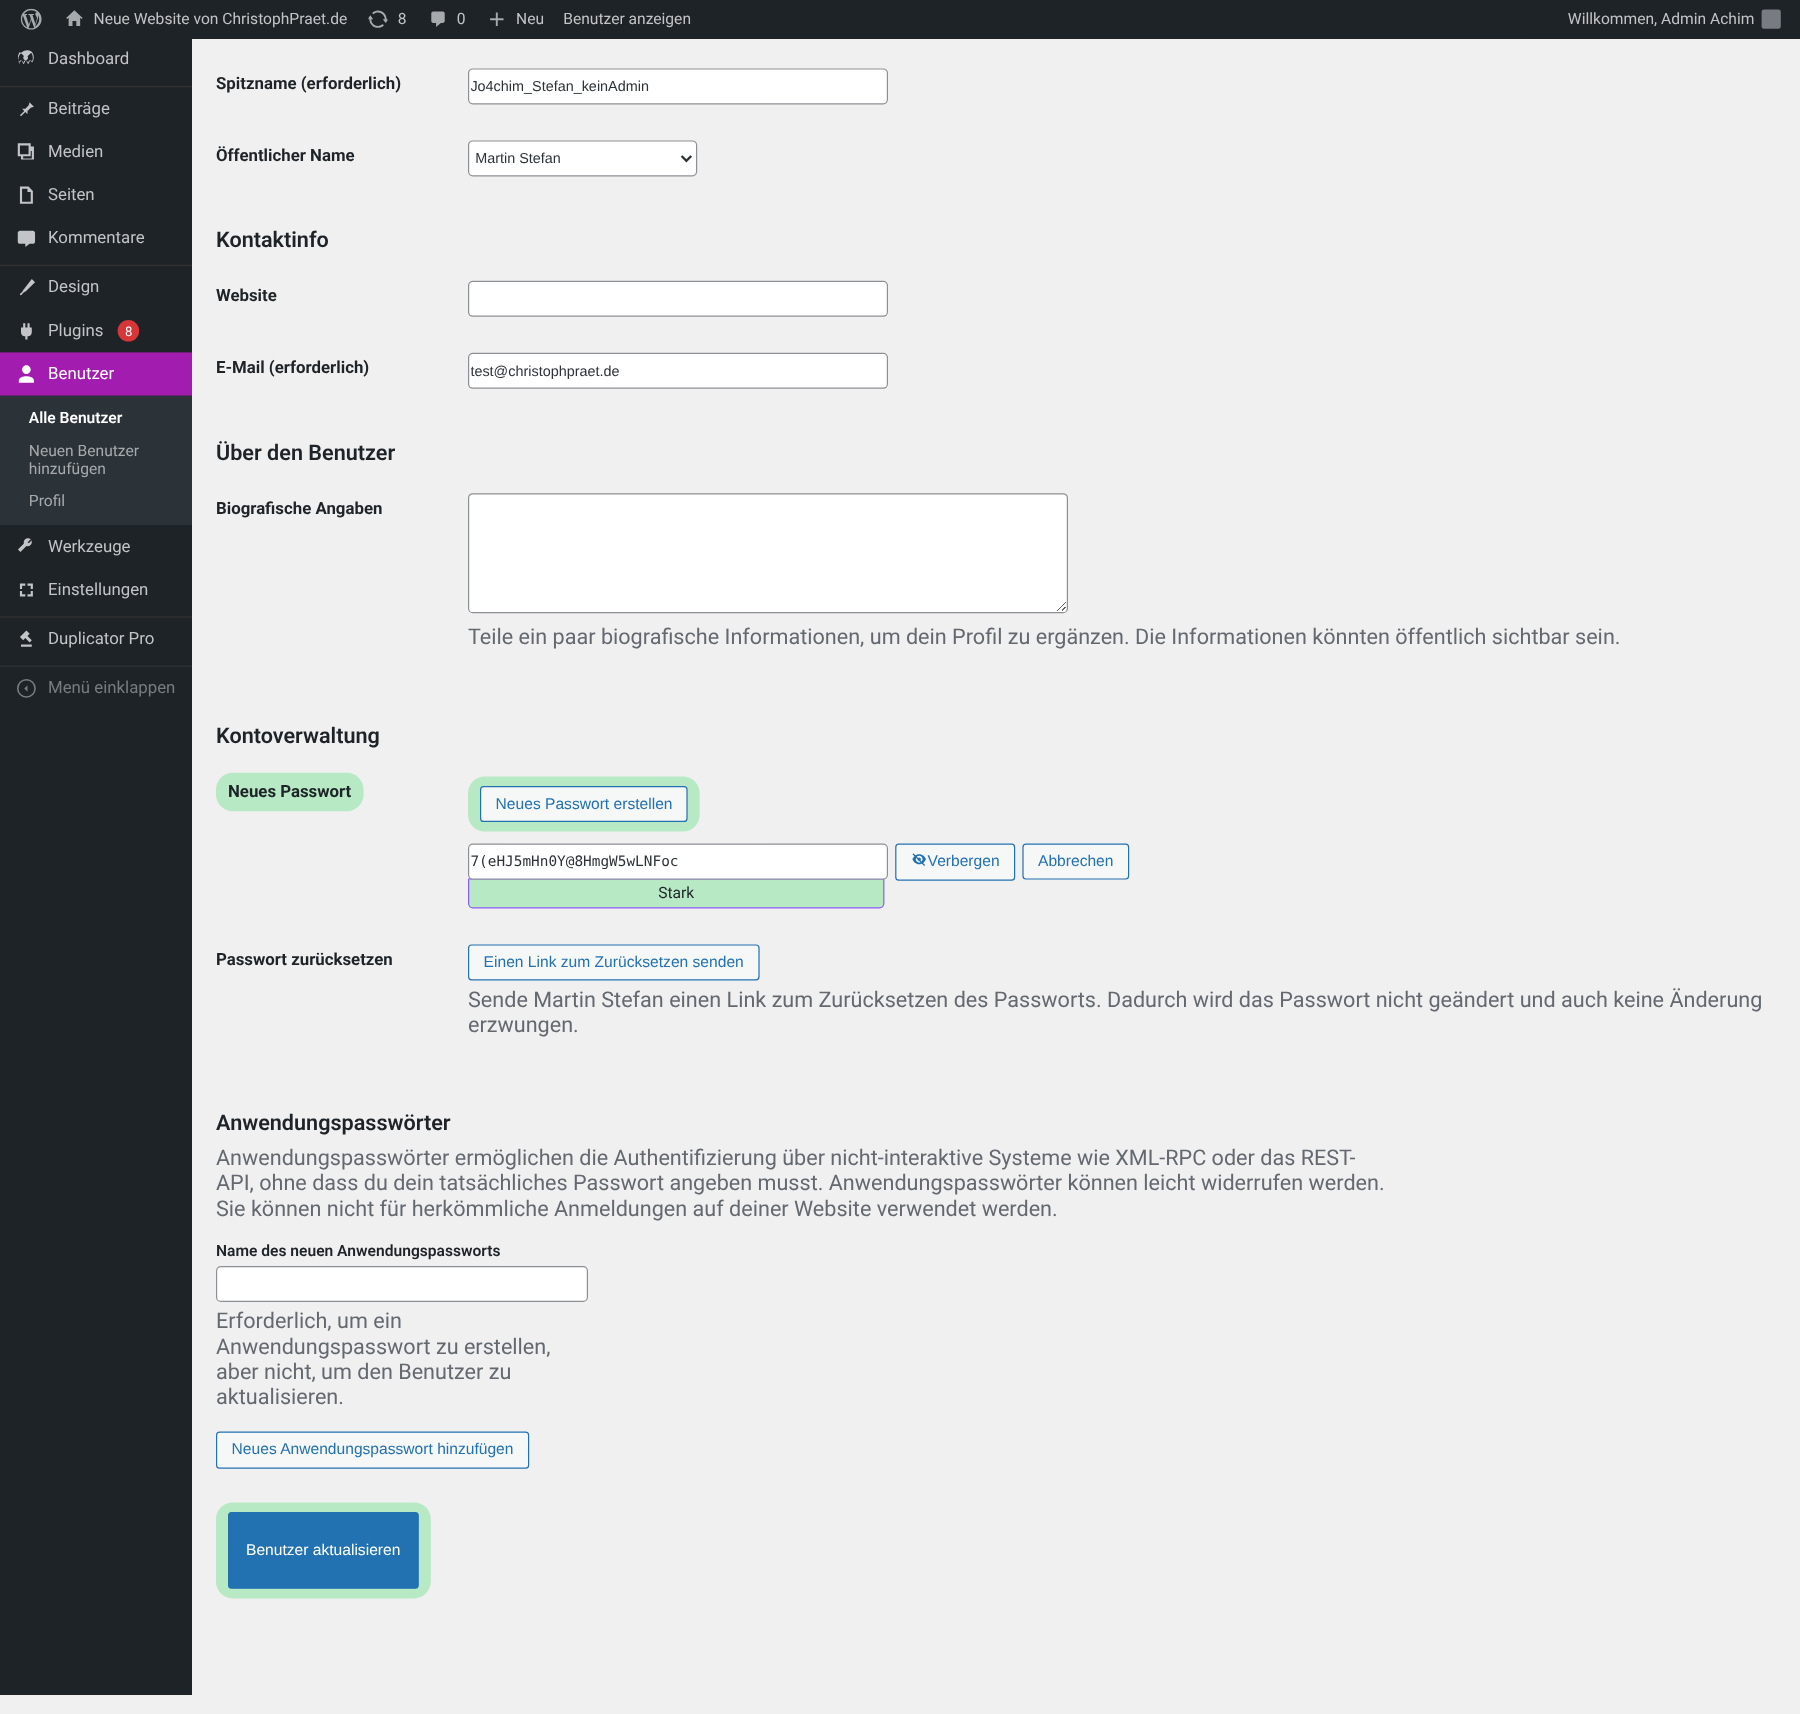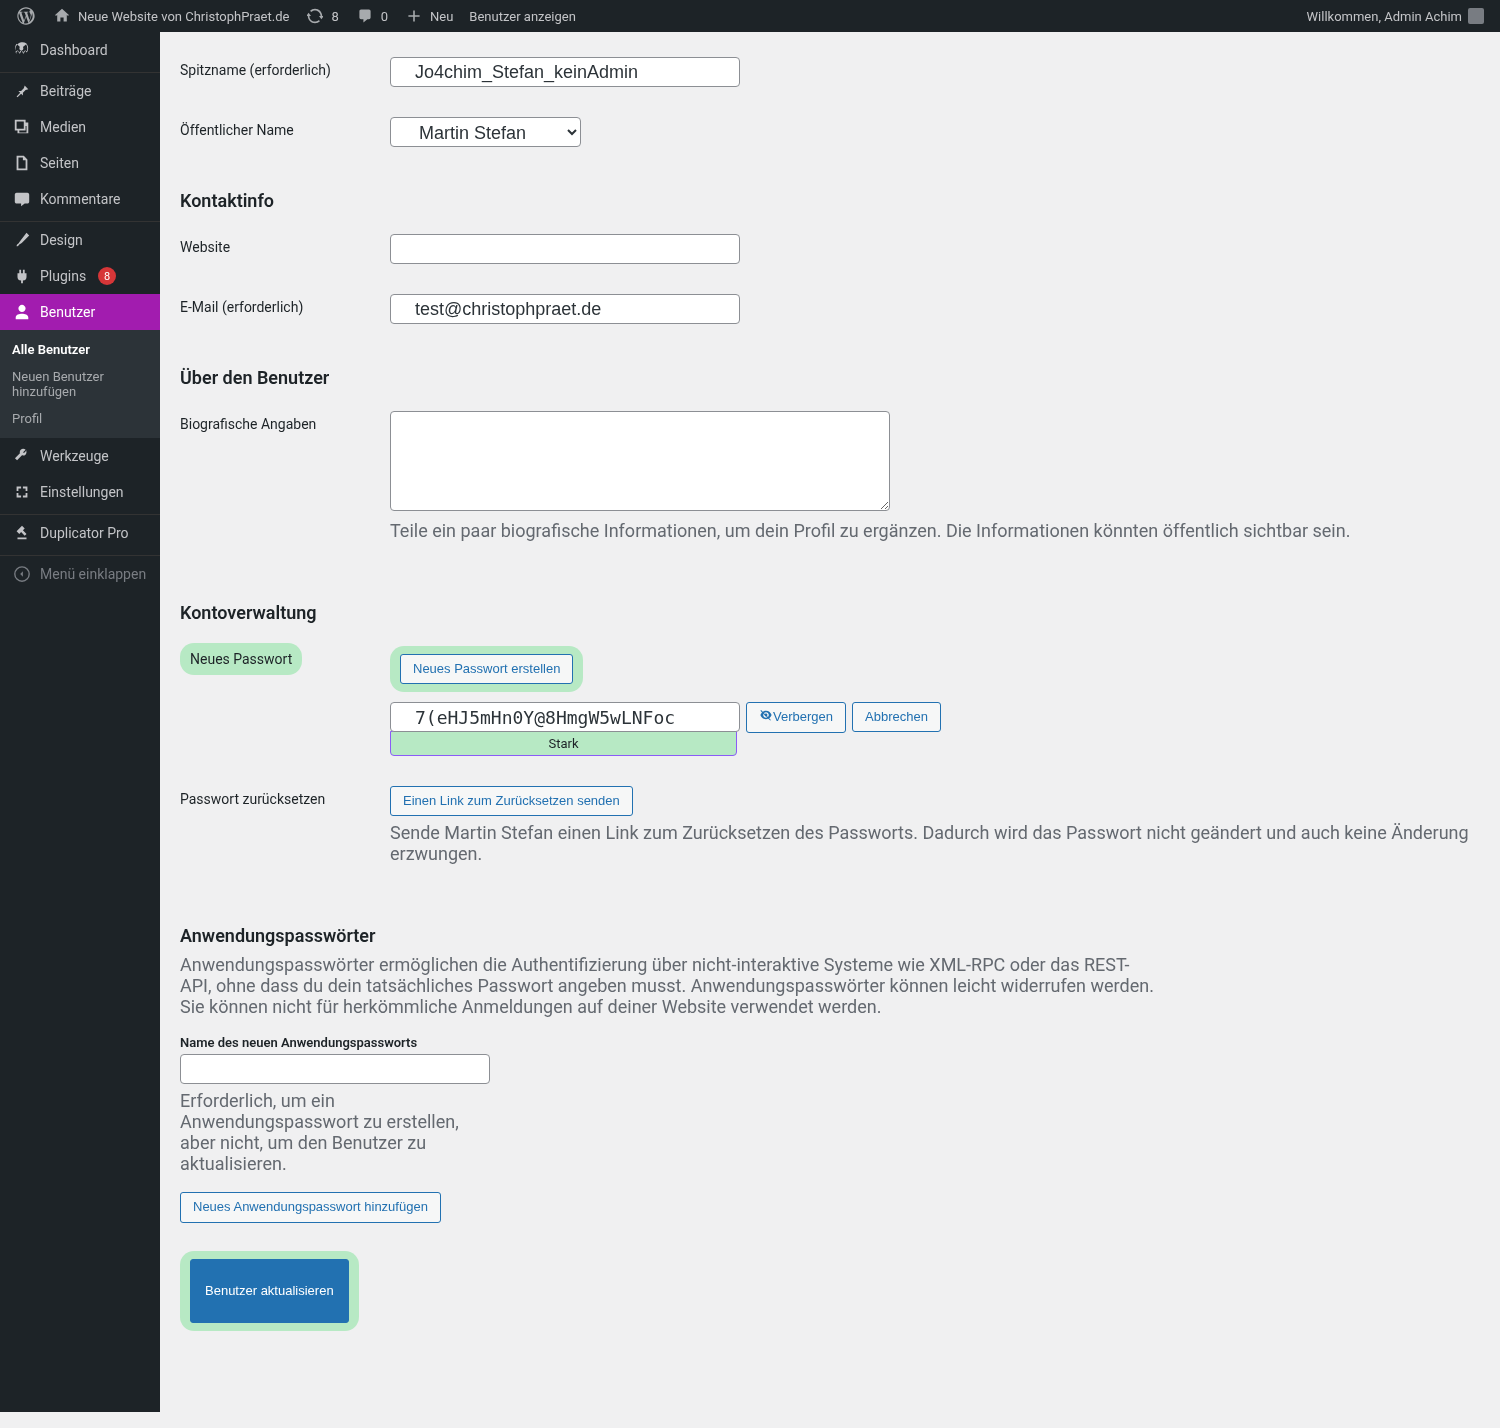--- a/index.html
+++ b/index.html
@@ -11,31 +11,31 @@
 .adminbar .right{margin-left:auto;display:flex;align-items:center}
 .ab-icon{width:20px;height:20px;display:inline-flex;align-items:center;justify-content:center}
 
 
 .sidebar{position:fixed;top:32px;left:0;bottom:16px;width:160px;background:#1d2327;color:#c3c4c7;overflow-y:auto}
 .menu-item{display:flex;align-items:center;gap:8px;padding:8px 12px;cursor:pointer;font-size:14px;color:#c3c4c7}
 .menu-item.current{background:#a21caf;color:#fff;position:relative}
 .menu-item.current::after{content:"";position:absolute;right:-8px;top:50%;transform:translateY(-50%);border:8px solid transparent;border-right-color:#f0f0f1}
 .menu-sep{height:5px;border-bottom:1px solid #333}
 .submenu{background:#2c3338;padding:6px 0}
-.submenu .sub-item{padding:6px 12px;font-size:13px;color:#a7aaad;cursor:pointer}
+.submenu .sub-item{padding:6px 24px;font-size:13px;color:#a7aaad;cursor:pointer}
 .submenu .sub-item.current{color:#fff;font-weight:600}
 .menu-icon{width:20px;height:20px;display:inline-flex;align-items:center;justify-content:center;fill:currentColor}
 .badge{background:#d63638;color:#fff;border-radius:10px;min-width:18px;height:18px;font-size:11px;display:inline-flex;align-items:center;justify-content:center;padding:0 5px;margin-left:4px}
 
 
 .content{margin-left:160px;margin-top:32px;padding:10px 20px 40px}
 .form-table{width:100%;border-collapse:collapse}
-.form-table th{text-align:left;vertical-align:top;width:200px;padding:20px 10px 20px 0;font-weight:400;color:#1d2327;font-size:14px}
+.form-table th{text-align:left;vertical-align:top;width:200px;padding:20px 10px 20px 0;font-weight:700;color:#1d2327;font-size:14px}
 .form-table td{padding:15px 10px;vertical-align:top}
-input[type=text],textarea,select{border:1px solid #8c8f94;border-radius:4px;padding:4px 24px;font-size:18px;background:#fff;color:#2c3338}
+input[type=text],textarea,select{border:1px solid #8c8f94;border-radius:4px;padding:4px 1px;font-size:12px;background:#fff;color:#2c3338}
 input[type=text]{width:350px;height:30px}
 select{height:30px;width:191px}
 textarea{width:500px;height:100px;resize:both}
 h2{font-size:18px;font-weight:600;color:#1d2327;margin:28px 0 8px}
 .description{font-size:18px;color:#646970;margin-top:6px}
 .button{display:inline-block;border:1px solid #2271b1;color:#2271b1;background:#f6f7f7;border-radius:3px;padding:5px 12px;font-size:13px;cursor:pointer;line-height:1.4}
 .button-primary{background:#2271b1;border-color:#2271b1;color:#fff;padding:22px 14px}
 .hl-wrap{display:inline-block;background:#b7e9c4;border-radius:14px;padding:8px 10px}
 .pw-strength{background:#b7e9c4;border:1px solid #8b5cf6;text-align:center;padding:4px;width:347px;font-weight:400;color:#1d2327;border-bottom-left-radius:4px;border-bottom-right-radius:4px;margin-top:-1px}
 .pw-row{display:flex;align-items:flex-start;gap:6px}

